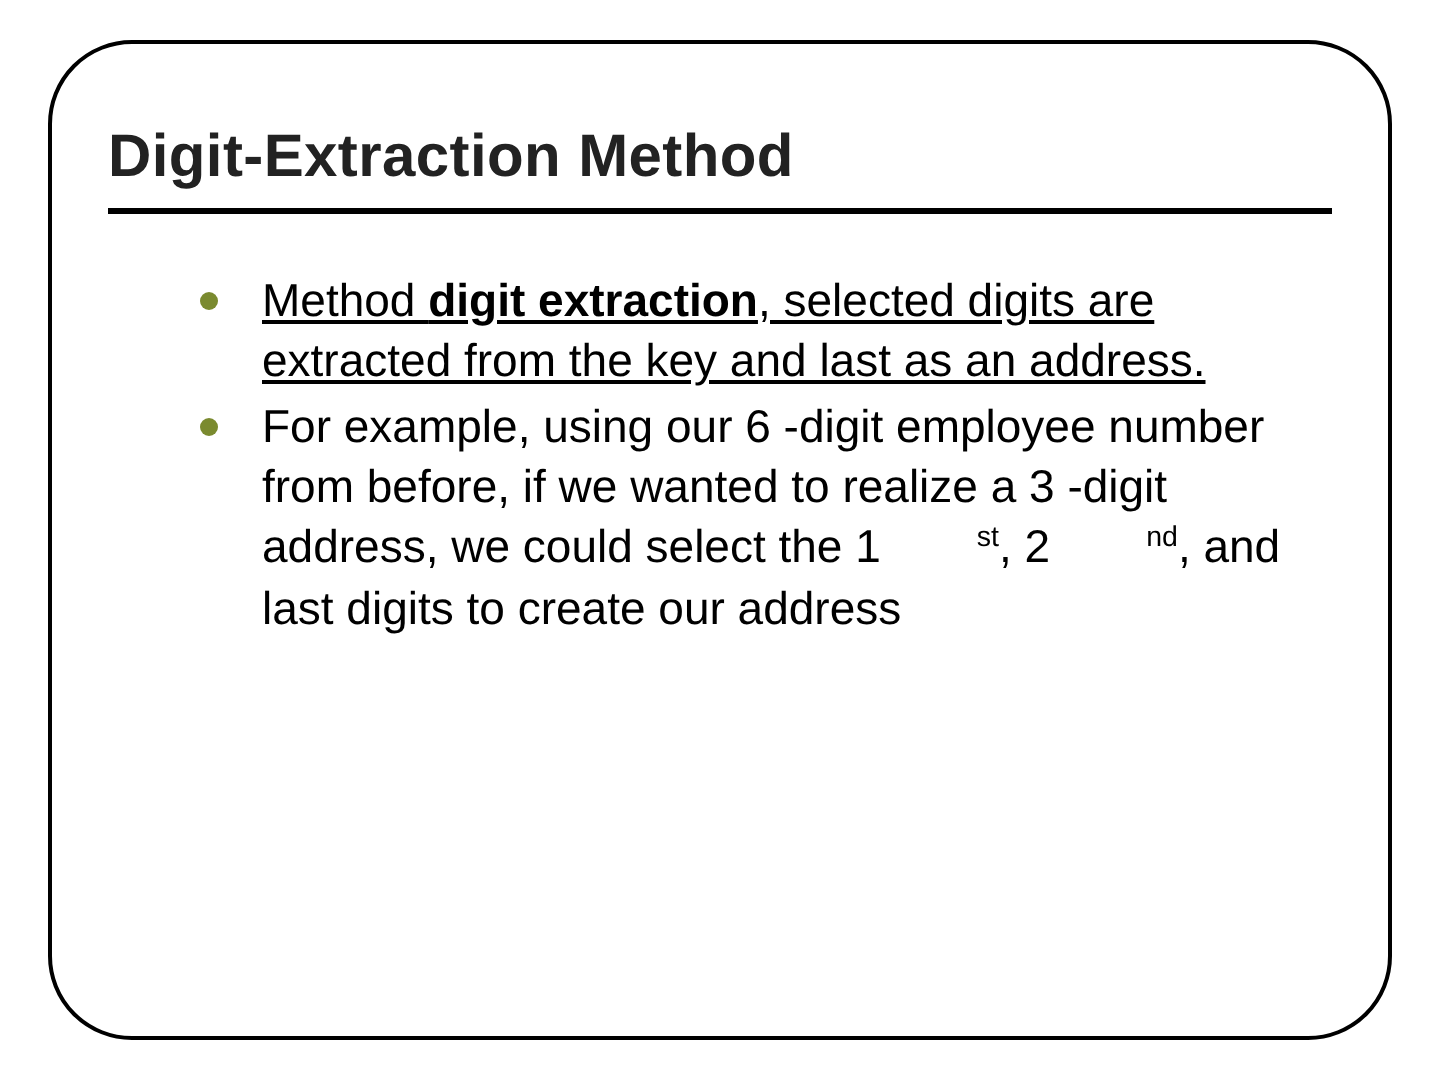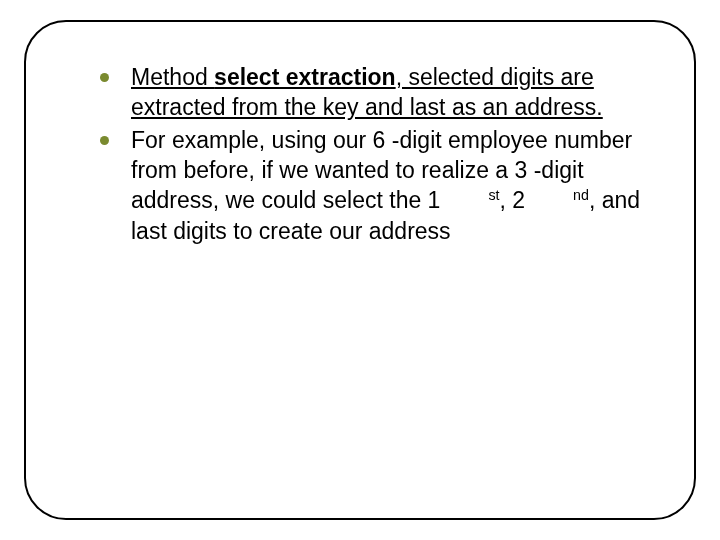--- a/index.html
+++ b/index.html
@@ -64,27 +64,28 @@
   .ex-line { white-space: nowrap; }
   .olive { color: #7a8a2f; }
   .arrow { font-family: Arial, sans-serif; }
 </style>
 </head>
 <body>
 
 <div class="slide">
   <div class="frame">
 
+    <div class="title">Digit-Extraction Method</div>
 
     <div class="bullets">
 
       <div class="bullet-row">
         <div class="dot"></div>
         <div class="bullet-text">
-          <span class="u"><span>Method </span><span class="b">select extraction</span><span>, selected digits are extracted from the key and last as an address.</span></span>
+          <span class="u"><span>Method </span><span class="b">digit extraction</span><span>, selected digits are extracted from the key and last as an address.</span></span>
         </div>
       </div>
 
       <div class="bullet-row">
         <div class="dot"></div>
         <div class="bullet-text">
           <span>For example, using our 6 -digit employee number from before, if we wanted to realize a 3 -digit address, we could select the 1</span><span class="sup">st</span><span>, 2</span><span class="sup">nd</span><span>, and last digits to create our address</span>
         </div>
       </div>
 

